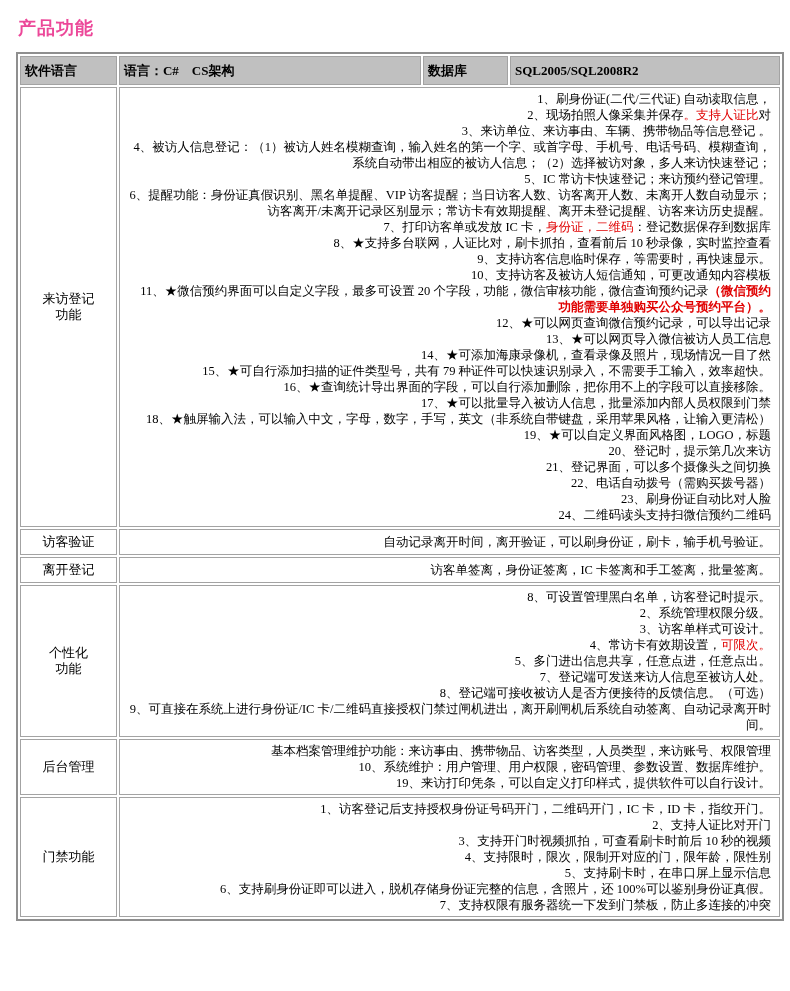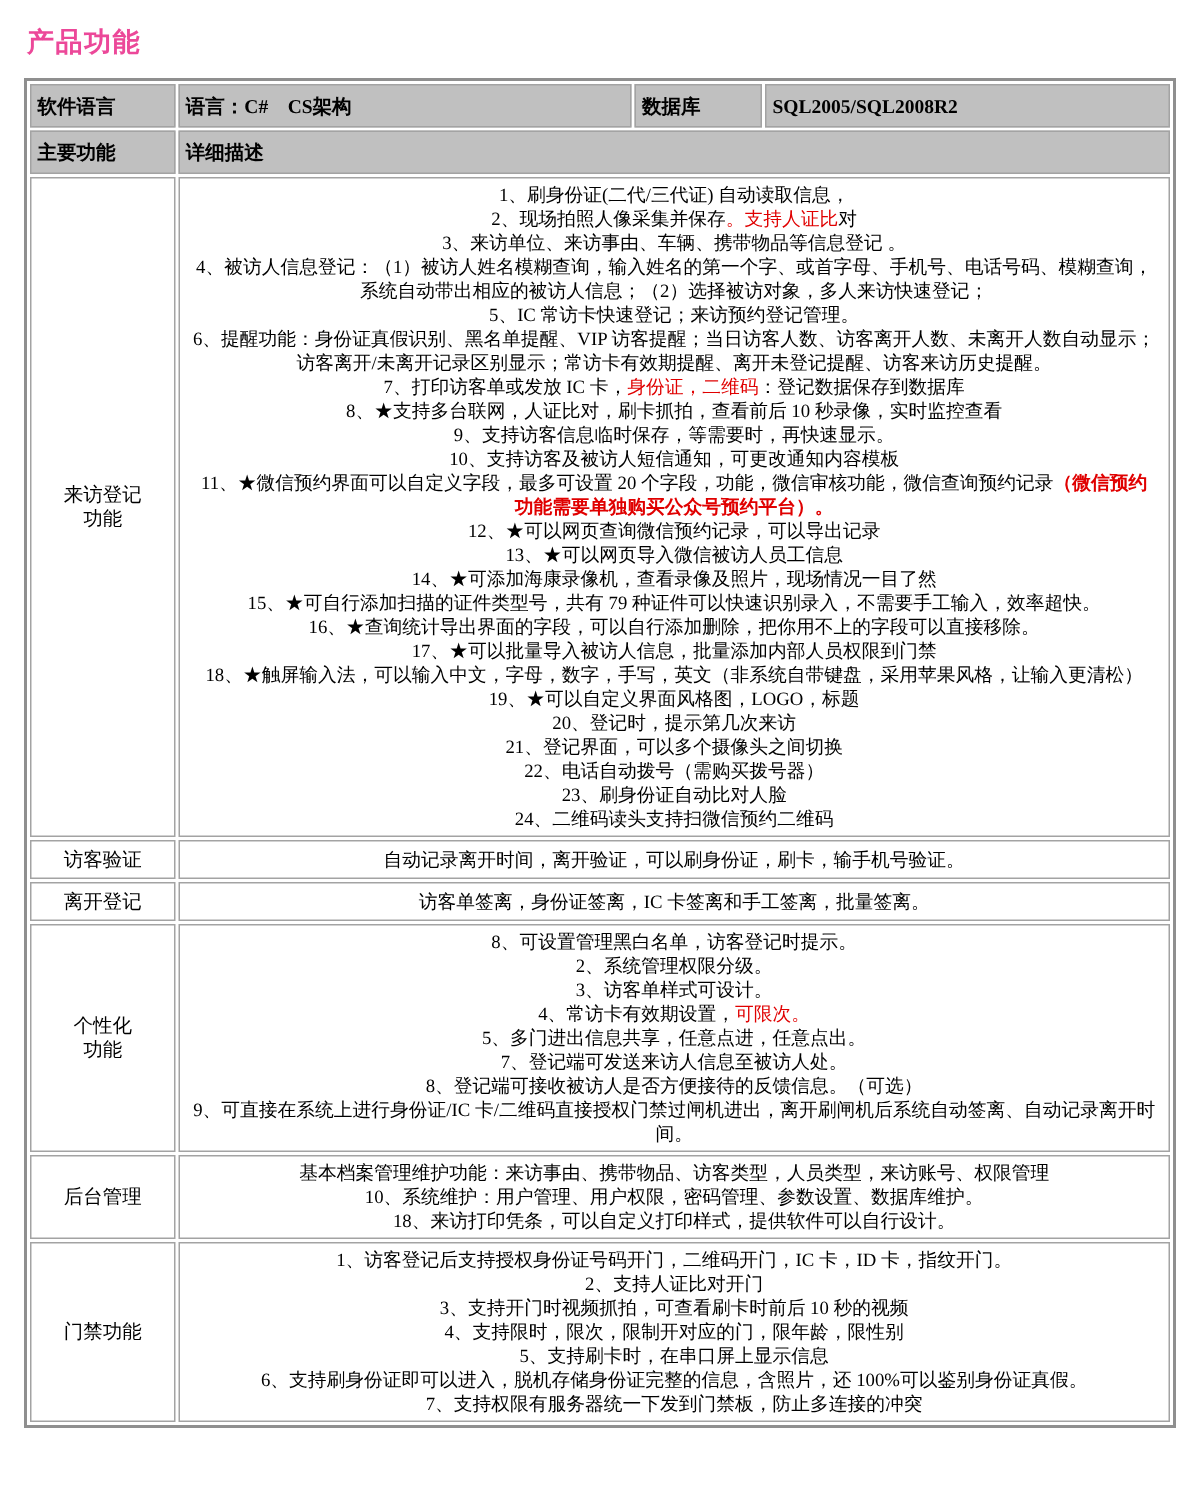--- a/index.html
+++ b/index.html
@@ -32,21 +32,21 @@
   td.hdr{
     background:var(--header-bg);
     font-weight:bold;text-align:left;
     font-size:13px;padding:6px 4px;line-height:15px;
     white-space:pre-wrap;
   }
   td.label-cell{
     width:98px;text-align:center;white-space:pre-line;
     font-size:13px;padding:4px 2px;
   }
-  td.content-cell{text-align:center;}
+  td.content-cell{text-align:right;}
   .line{margin:0;padding:0;}
   .red{color:var(--accent-red);}
   .bold{font-weight:bold;}
 </style>
 </head>
 <body>
 
 <div class="page">
   <h1 class="title">产品功能</h1>
 
@@ -56,24 +56,20 @@
       <col style="width:306px">
       <col style="width:86px">
       <col style="width:272px">
     </colgroup>
     <tbody>
       <tr>
         <td class="hdr">软件语言</td>
         <td class="hdr">语言：C#　CS架构</td>
         <td class="hdr">数据库</td>
         <td class="hdr">SQL2005/SQL2008R2</td>
-      </tr>
-      <tr>
-        <td class="hdr">主要功能</td>
-        <td class="hdr" colspan="3">详细描述</td>
       </tr>
     <tr>
           <td class="label-cell">来访登记
 功能</td>
           <td class="content-cell" colspan="3">
             <div class="line"><span>1、刷身份证(二代/三代证) 自动读取信息，</span></div>
             <div class="line"><span>2、现场拍照人像采集并保存</span><span class="red">。支持人证比</span><span>对</span></div>
             <div class="line"><span>3、来访单位、来访事由、车辆、携带物品等信息登记 。</span></div>
             <div class="line"><span>4、被访人信息登记：（1）被访人姓名模糊查询，输入姓名的第一个字、或首字母、手机号、电话号码、模糊查询，系统自动带出相应的被访人信息；（2）选择被访对象，多人来访快速登记；</span></div>
             <div class="line"><span>5、IC 常访卡快速登记；来访预约登记管理。</span></div>
@@ -122,21 +118,21 @@
             <div class="line"><span>7、登记端可发送来访人信息至被访人处。</span></div>
             <div class="line"><span>8、登记端可接收被访人是否方便接待的反馈信息。（可选）</span></div>
             <div class="line"><span>9、可直接在系统上进行身份证/IC 卡/二维码直接授权门禁过闸机进出，离开刷闸机后系统自动签离、自动记录离开时间。</span></div>
           </td>
         </tr>
         <tr>
           <td class="label-cell">后台管理</td>
           <td class="content-cell" colspan="3">
             <div class="line"><span>基本档案管理维护功能：来访事由、携带物品、访客类型，人员类型，来访账号、权限管理</span></div>
             <div class="line"><span>10、系统维护：用户管理、用户权限，密码管理、参数设置、数据库维护。</span></div>
-            <div class="line"><span>18、来访打印凭条，可以自定义打印样式，提供软件可以自行设计。</span></div>
+            <div class="line"><span>19、来访打印凭条，可以自定义打印样式，提供软件可以自行设计。</span></div>
           </td>
         </tr>
         <tr>
           <td class="label-cell">门禁功能</td>
           <td class="content-cell" colspan="3">
             <div class="line"><span>1、访客登记后支持授权身份证号码开门，二维码开门，IC 卡，ID 卡，指纹开门。</span></div>
             <div class="line"><span>2、支持人证比对开门</span></div>
             <div class="line"><span>3、支持开门时视频抓拍，可查看刷卡时前后 10 秒的视频</span></div>
             <div class="line"><span>4、支持限时，限次，限制开对应的门，限年龄，限性别</span></div>
             <div class="line"><span>5、支持刷卡时，在串口屏上显示信息</span></div>

